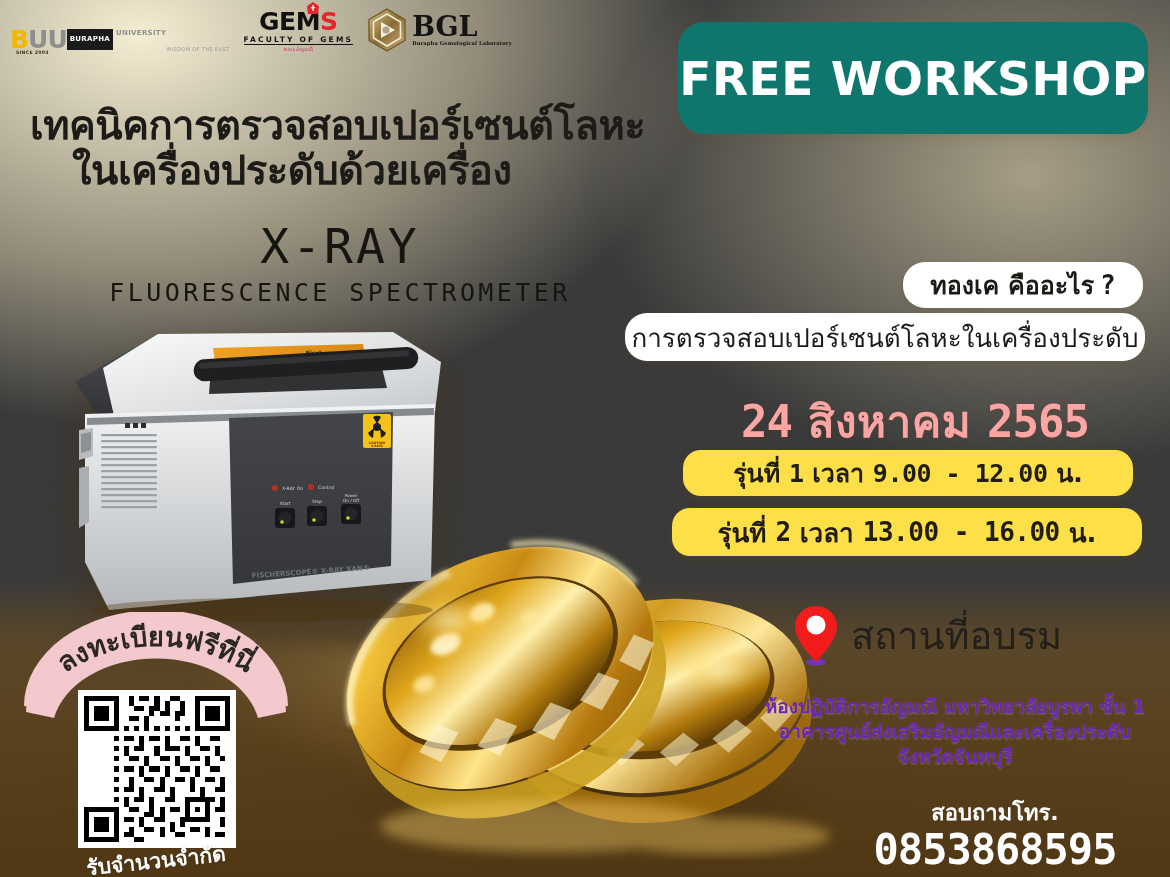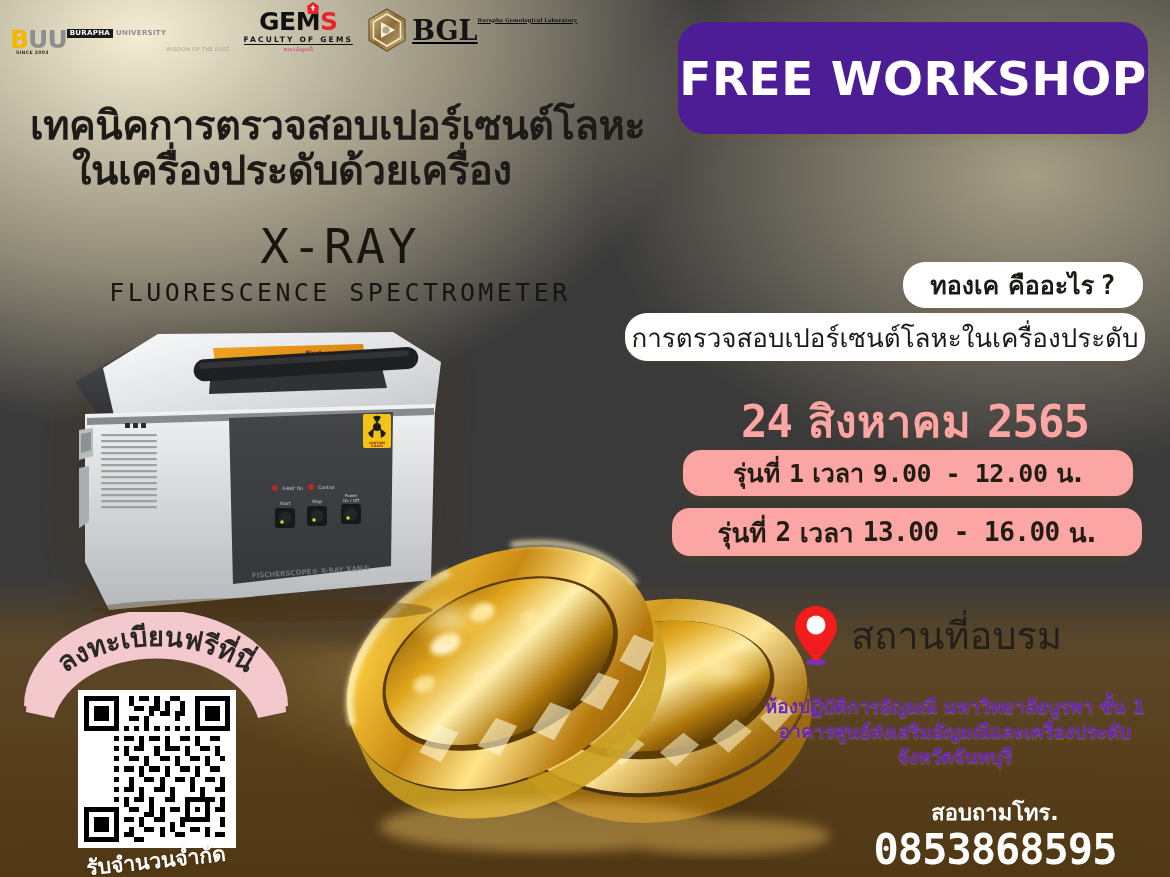--- a/index.html
+++ b/index.html
@@ -47,51 +47,51 @@
   .rings svg{width:100%;height:100%;display:block;}
 
   
   .logos{position:absolute;left:10px;top:6px;height:46px;display:flex;align-items:flex-end;gap:14px;}
   .logo-buu{display:flex;flex-direction:row;align-items:flex-start;line-height:1;}
   .logo-buu .big{font-weight:800;font-size:25px;letter-spacing:-1px;}
   .logo-buu .big b:nth-child(1){color:#f3b700;}
   .logo-buu .big b:nth-child(2){color:#8e8e8e;}
   .logo-buu .big b:nth-child(3){color:#8e8e8e;}
   .logo-buu .sub{display:flex;gap:3px;margin-top:2px;}
-  .logo-buu .sub .a{background:#1a1a1a;color:#fff;font-size:7px;font-weight:700;padding:1px 3px;letter-spacing:.3px;}
+  .logo-buu .sub .a{background:#1a1a1a;color:#fff;font-size:7px;font-weight:700;padding:7px 3px;letter-spacing:.3px;}
   .logo-buu .sub .b{color:#8e8e8e;font-size:7px;font-weight:700;letter-spacing:.3px;padding-top:1px;}
   .logo-buu .tag{color:#9b9b9b;font-size:5px;letter-spacing:.4px;margin-top:1px;align-self:flex-end;}
 
   .logo-gems{display:flex;flex-direction:column;align-items:center;line-height:1;position:relative;}
   .logo-gems .crown{position:absolute;top:-7px;left:50%;transform:translateX(8px);width:14px;height:13px;}
   .logo-gems .big{font-weight:800;font-size:25px;letter-spacing:-.5px;color:#111;}
   .logo-gems .big i{font-style:normal;color:#e8242a;}
   .logo-gems .sub{font-size:7.5px;font-weight:700;letter-spacing:2.2px;color:#111;margin-top:2px;border-bottom:1px solid #111;padding-bottom:1px;}
   .logo-gems .th{font-size:5.5px;color:#d0396b;margin-top:1.5px;letter-spacing:.2px;}
 
   .logo-bgl{display:flex;align-items:center;gap:5px;}
   .logo-bgl .hex{width:40px;height:44px;position:relative;}
-  .logo-bgl .bglw{display:flex;flex-direction:row;line-height:1;text-decoration:underline;}
+  .logo-bgl .bglw{display:flex;flex-direction:column;line-height:1;}
   .logo-bgl .bglw .big{font-family:"DejaVu Serif","Liberation Serif",serif;font-weight:700;font-size:27px;color:#141414;letter-spacing:0px;}
   .logo-bgl .bglw .sub{font-family:"DejaVu Serif","Liberation Serif",serif;font-size:5.2px;font-weight:700;color:#141414;letter-spacing:.1px;margin-top:1px;}
   .logo-bgl .since{position:absolute;left:6px;top:44px;font-size:4.6px;font-weight:700;color:#3d2f14;letter-spacing:.3px;}
 
   
   .headline{position:absolute;left:30px;top:104px;width:660px;color:#1d1b17;}
   .headline .l1{font-size:40px;font-weight:800;line-height:1.08;letter-spacing:-.5px;}
   .headline .l2{font-size:40px;font-weight:800;line-height:1.08;letter-spacing:-.5px;margin-top:2px;padding-left:42px;}
 
   .xray{position:absolute;left:30px;top:218px;width:620px;text-align:center;color:#17150f;}
   .xray .big{font-family:"DejaVu Sans Mono","Liberation Mono",monospace;font-size:48px;font-weight:400;letter-spacing:3px;}
   .xray .small{font-family:"DejaVu Sans Mono","Liberation Mono",monospace;font-size:25px;font-weight:400;letter-spacing:3.4px;margin-top:4px;}
 
   
   .free-badge{
     position:absolute;left:678px;top:22px;width:470px;height:112px;
-    background:#4c1d95;border-radius:26px;
+    background:#0f766e;border-radius:26px;
     display:flex;align-items:center;justify-content:center;
     box-shadow:0 3px 10px rgba(120,85,15,.18);
   }
   .free-badge span{color:#fff;font-size:47px;font-weight:800;letter-spacing:.5px;}
 
   
   .pill-white{
     position:absolute;background:#fff;border-radius:22px;
     display:flex;align-items:center;justify-content:center;
     color:#1c1a16;box-shadow:0 2px 6px rgba(120,85,15,.18);
@@ -103,21 +103,21 @@
   
   .date{
     position:absolute;left:700px;top:386px;width:430px;text-align:center;
     color:#fca5a5;font-size:44px;font-weight:800;letter-spacing:.5px;
     text-shadow:0 2px 3px rgba(110,60,10,.25);
   }
   .date .num{font-family:"DejaVu Sans Mono","Liberation Mono",monospace;letter-spacing:-1px;}
 
   
   .pill-gold{
-    position:absolute;background:#fca5a5;border-radius:18px;
+    position:absolute;background:#fde047;border-radius:18px;
     display:flex;align-items:center;justify-content:center;
     color:#211d12;box-shadow:0 3px 8px rgba(110,75,12,.28);
   }
   .pill-s1{left:683px;top:450px;width:450px;height:46px;font-size:25px;font-weight:700;}
   .pill-s2{left:672px;top:508px;width:470px;height:48px;font-size:26px;font-weight:700;}
   .pill-gold .num{font-family:"DejaVu Sans Mono","Liberation Mono",monospace;font-weight:800;letter-spacing:-.5px;}
 
   
   .venue-head{position:absolute;left:793px;top:604px;display:flex;align-items:center;gap:12px;}
   .venue-head .pin{width:46px;height:62px;}

